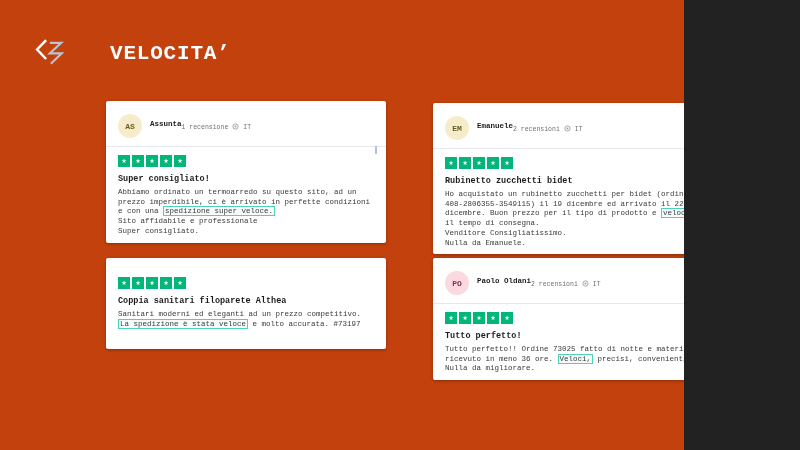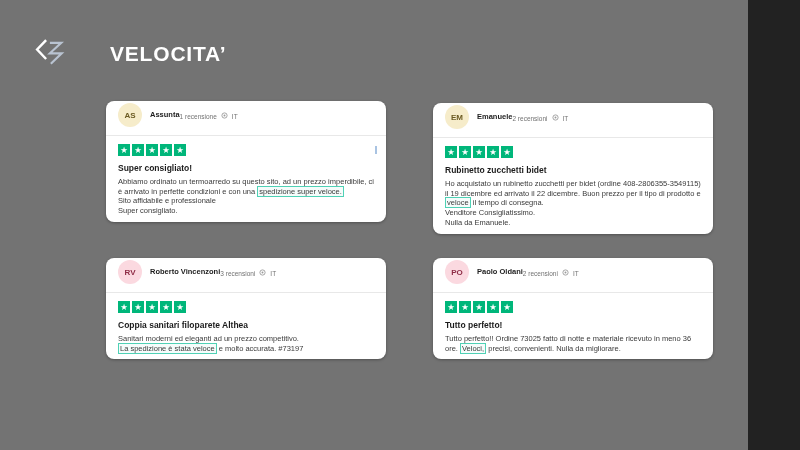--- a/index.html
+++ b/index.html
@@ -1,30 +1,30 @@
 <!DOCTYPE html>
 <html><head>
 <meta charset="utf-8">
 <style>
   html,body{margin:0;padding:0;background:#222;}
   .slide{
-    position:relative;width:748px;height:450px;overflow:hidden;
-    font-family:Liberation Sans, sans-serif;
-    background:#737373;
+    position:relative;width:684px;height:450px;overflow:hidden;
+    font-family:Liberation Mono, monospace;
+    background:#c2410c;
   }
   .slide-title{
     position:absolute;left:110px;top:28px;
     color:#ffffff;font-size:21px;font-weight:bold;letter-spacing:.8px;
   }
   .logo{position:absolute;left:31px;top:33px;width:34px;height:34px;}
   .card{
     position:absolute;width:280px;box-sizing:border-box;
-    background:#ffffff;border-radius:8px;
+    background:#ffffff;border-radius:2px;
     box-shadow:0 1px 3px rgba(0,0,0,.3);
-    padding:0 12px 6px;overflow:hidden;
+    padding:11px 12px 6px;overflow:hidden;
   }
   .card.c1{left:106px;top:101px;min-height:112px;}
   .card.c2{left:433px;top:103px;min-height:119px;}
   .card.c3{left:106px;top:258px;min-height:91px;}
   .card.c4{left:433px;top:258px;min-height:95px;}
   .card-head{
     display:flex;align-items:center;gap:8px;
     margin:0 -12px;padding:2px 12px 8px;
     border-bottom:1px solid #e8e8e8;
   }
@@ -106,34 +106,20 @@
         <span class="star" style="background: rgb(0, 182, 122);">★</span>
         <span class="star" style="background: rgb(0, 182, 122);">★</span>
         <span class="star" style="background: rgb(0, 182, 122);">★</span>
         <span class="star" style="background: rgb(0, 182, 122);">★</span>
         <span class="star" style="background: rgb(0, 182, 122);">★</span>
       </div>
       <h2 class="rtitle" style="margin: 0px 0px 4px;">Rubinetto zucchetti bidet</h2>
       <p class="rbody" style="margin: 0px;"><span>Ho acquistato un rubinetto zucchetti per bidet (ordine 408-2806355-3549115) il 19 dicembre ed arrivato il 22 dicembre. Buon prezzo per il tipo di prodotto e </span><span class="hl">veloce</span><span> il tempo di consegna.</span><br><span>Venditore Consigliatissimo.</span><br><span>Nulla da Emanuele.</span></p>
     </article>
   <article class="card c3">
-      <div class="card-head">
-        <div class="avatar" style="background: rgb(251, 217, 224); color: rgb(143, 45, 70);">RV</div>
-        <div class="who">
-          <div class="name">Roberto Vincenzoni</div>
-          <div class="meta">
-            <span>3 recensioni</span>
-            <span><svg width="7" height="7" viewBox="0 0 8 8">
-                <circle cx="4" cy="4" r="3" fill="none" stroke="#9a9a9a" stroke-width="1"></circle>
-                <circle cx="4" cy="4" r="1.1" fill="#9a9a9a"></circle>
-              </svg></span>
-            <span>IT</span>
-          </div>
-        </div>
-      </div>
       <div class="stars">
         <span class="star" style="background: rgb(0, 182, 122);">★</span>
         <span class="star" style="background: rgb(0, 182, 122);">★</span>
         <span class="star" style="background: rgb(0, 182, 122);">★</span>
         <span class="star" style="background: rgb(0, 182, 122);">★</span>
         <span class="star" style="background: rgb(0, 182, 122);">★</span>
       </div>
       <h2 class="rtitle" style="margin: 0px 0px 4px;">Coppia sanitari filoparete Althea</h2>
       <p class="rbody" style="margin: 0px;"><span>Sanitari moderni ed eleganti ad un prezzo competitivo.</span><br><span class="hl">La spedizione è stata veloce</span><span> e molto accurata. #73197</span></p>
     </article>

